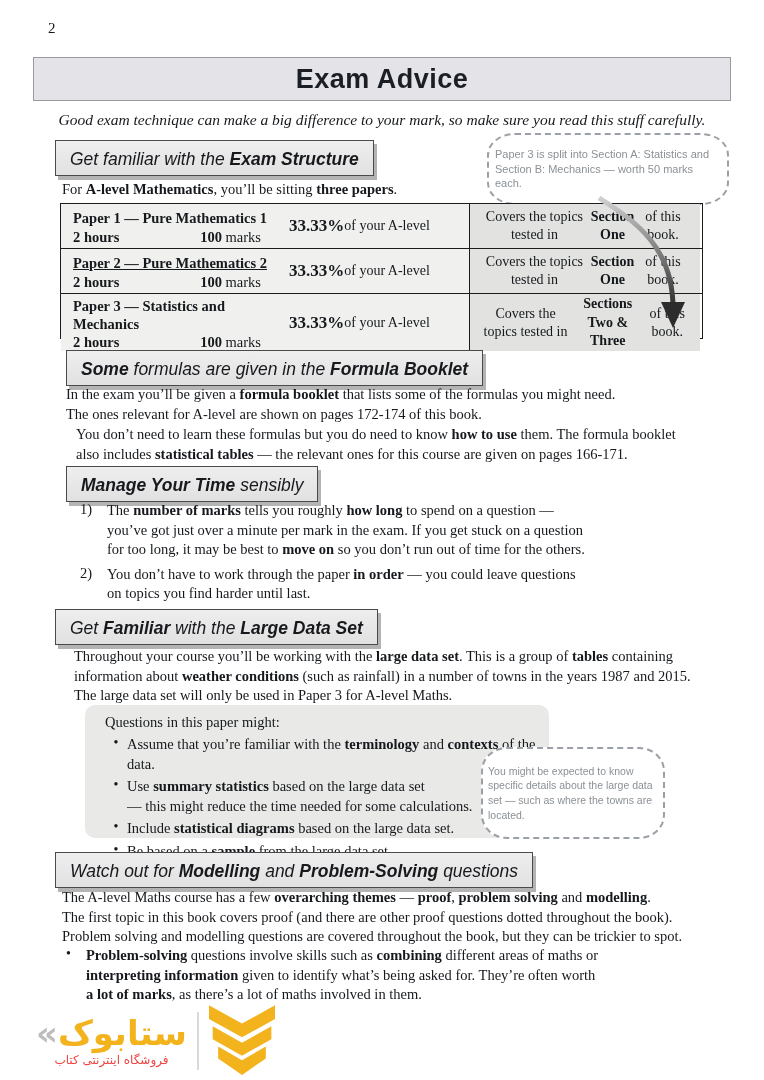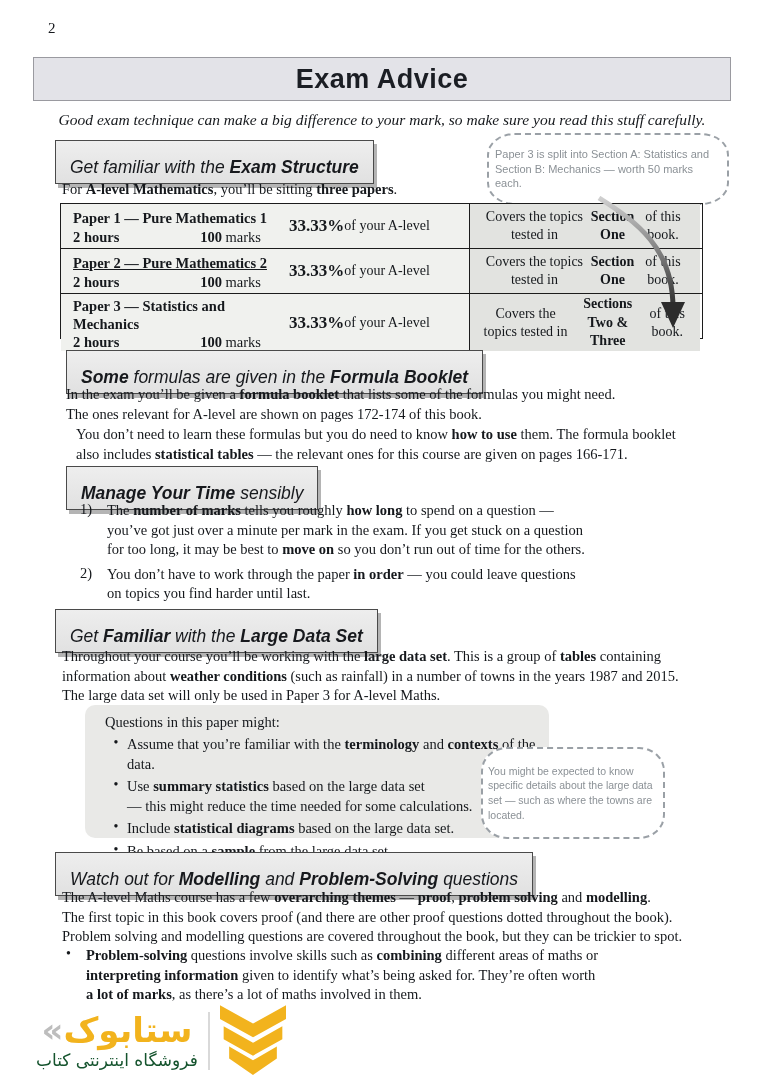--- a/index.html
+++ b/index.html
@@ -12,21 +12,21 @@
             background:#e3e3e8;border:1.5px solid #9a9aa0;
             display:flex;align-items:center;justify-content:center;}
   .titlebox .t{font-family:"Liberation Sans",sans-serif;font-weight:bold;font-size:27px;
                color:#1b1e24;letter-spacing:.5px;}
 
   .intro{position:absolute;left:0;top:111px;width:764px;text-align:center;
          font-style:italic;font-size:15.5px;}
 
   .hbox{position:absolute;background:linear-gradient(#eeeeee,#e1e1e1);
         border:1.4px solid #4a4a4a;box-shadow:3px 4px 0 #b4b4b4;
-        padding:16px 14px 5px 14px;font-family:"Liberation Sans",sans-serif;
+        padding:8px 14px 5px 14px;font-family:"Liberation Sans",sans-serif;
         font-style:italic;font-size:17.5px;color:#17191d;white-space:nowrap;}
 
   .bubble{position:absolute;border:2px dashed #9aa0a6;color:#8b9196;
           font-family:"Liberation Sans",sans-serif;text-align:left;
           display:flex;align-items:center;justify-content:center;}
   .b1{left:487px;top:133px;width:226px;height:64px;font-size:11px;line-height:1.35;
       border-radius:28px/22px;padding:2px 6px;}
   .b2{left:481px;top:747px;width:170px;height:84px;font-size:10.5px;line-height:1.4;
       border-radius:26px/24px;background:#fff;padding:2px 5px;z-index:3;}
 
@@ -52,39 +52,39 @@
   .p-f1{position:absolute;left:66px;top:385px;width:630px;}
   .p-f2{position:absolute;left:76px;top:425px;width:640px;}
 
   .h3box{left:66px;top:466px;}
   .numlist{position:absolute;left:80px;top:501px;width:560px;}
   .nitem{display:flex;margin-bottom:5px;}
   .nitem .n{width:27px;flex:none;font-size:14.5px;}
   .nitem .body{flex:1;}
 
   .h4box{left:55px;top:609px;}
-  .p-lds{position:absolute;left:62px;top:647px;width:648px;}
+  .p-lds{position:absolute;left:74px;top:647px;width:648px;}
 
   .graybox{position:absolute;left:85px;top:705px;width:464px;height:133px;
            background:#e9e9e7;border-radius:10px;padding:9px 0 0 20px;box-sizing:border-box;}
   .gb-intro{font-size:14.5px;margin-bottom:4px;}
   .gb-item{display:flex;margin-bottom:3px;}
   .gb-item .blt{width:22px;flex:none;text-align:center;font-size:14px;}
   .gb-item .body{flex:1;width:400px;}
 
   .h5box{left:55px;top:852px;text-align:right;}
   .p-mod{position:absolute;left:62px;top:888px;width:655px;}
   .mod-bullet{position:absolute;left:66px;top:946px;width:620px;display:flex;}
   .mod-bullet .blt{width:20px;flex:none;font-size:14px;}
   .mod-bullet .body{flex:1;}
 
   .footer-left{position:absolute;left:36px;top:1005px;display:flex;align-items:center;gap:10px;}
   .logo-textcol{display:flex;flex-direction:column;align-items:center;}
   .logo-word{font-family:"DejaVu Sans",sans-serif;font-weight:bold;font-size:34px;line-height:1;}
-  .logo-caption{font-family:"DejaVu Sans",sans-serif;font-size:17px;color:#14532d;margin-top:3px;}
+  .logo-caption{font-family:"DejaVu Sans",sans-serif;font-size:12px;color:#ef4444;margin-top:3px;}
   .logo-divider{width:2px;height:58px;background:#d9d9d9;}
   .footer-right{position:absolute;right:9px;top:1002px;text-align:right;}
   .fa-title{font-family:"DejaVu Sans",sans-serif;font-weight:bold;font-size:21px;color:#17191d;direction:rtl;}
   .url{font-family:"Liberation Sans",sans-serif;font-weight:bold;font-size:26px;
        letter-spacing:7px;color:#17191d;margin-top:7px;}
 </style>
 </head>
 <body>
 
 <div class="page">

